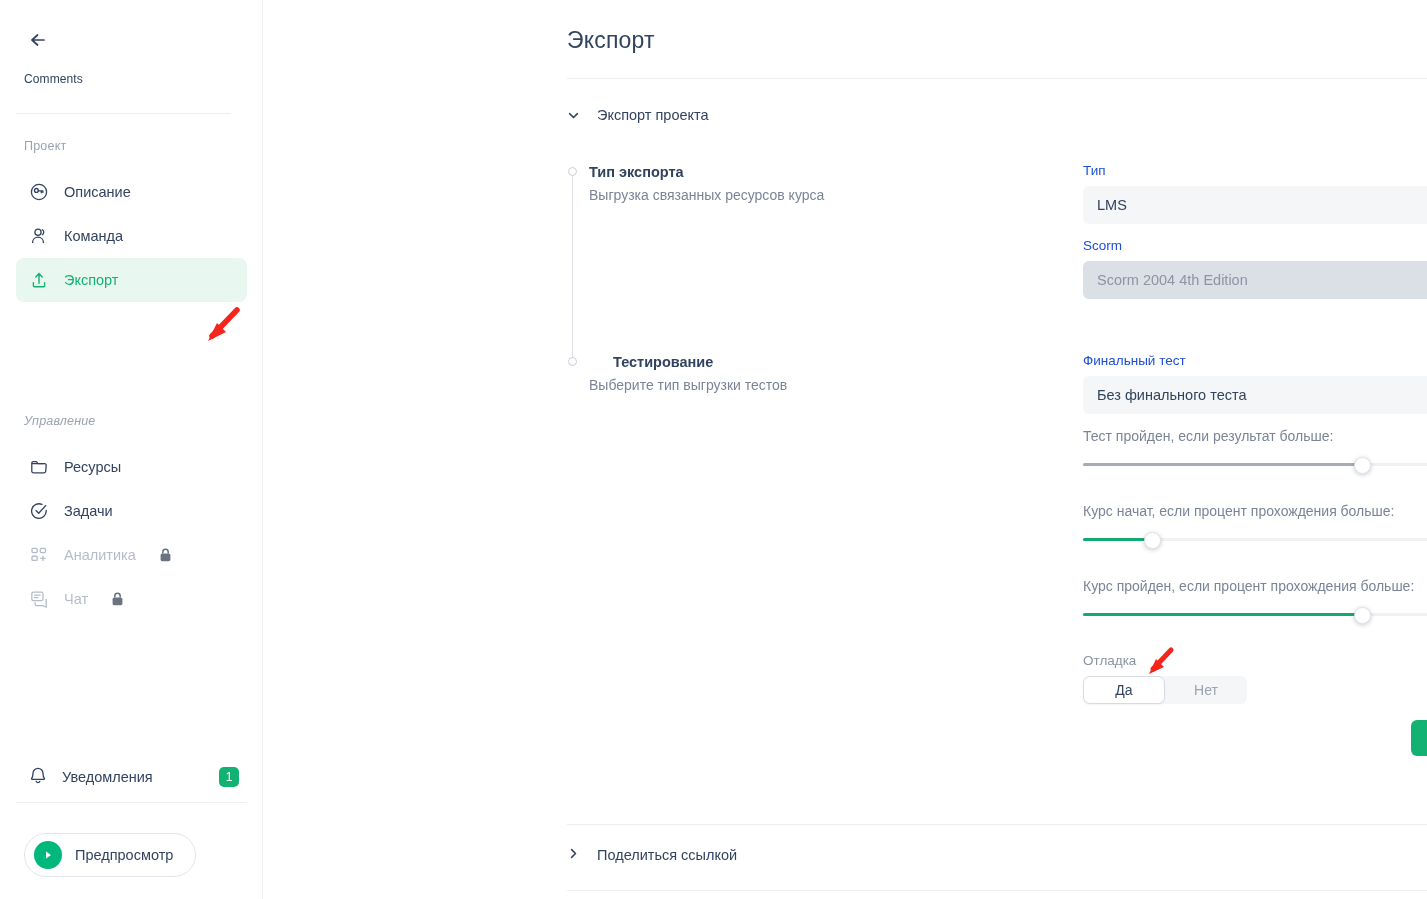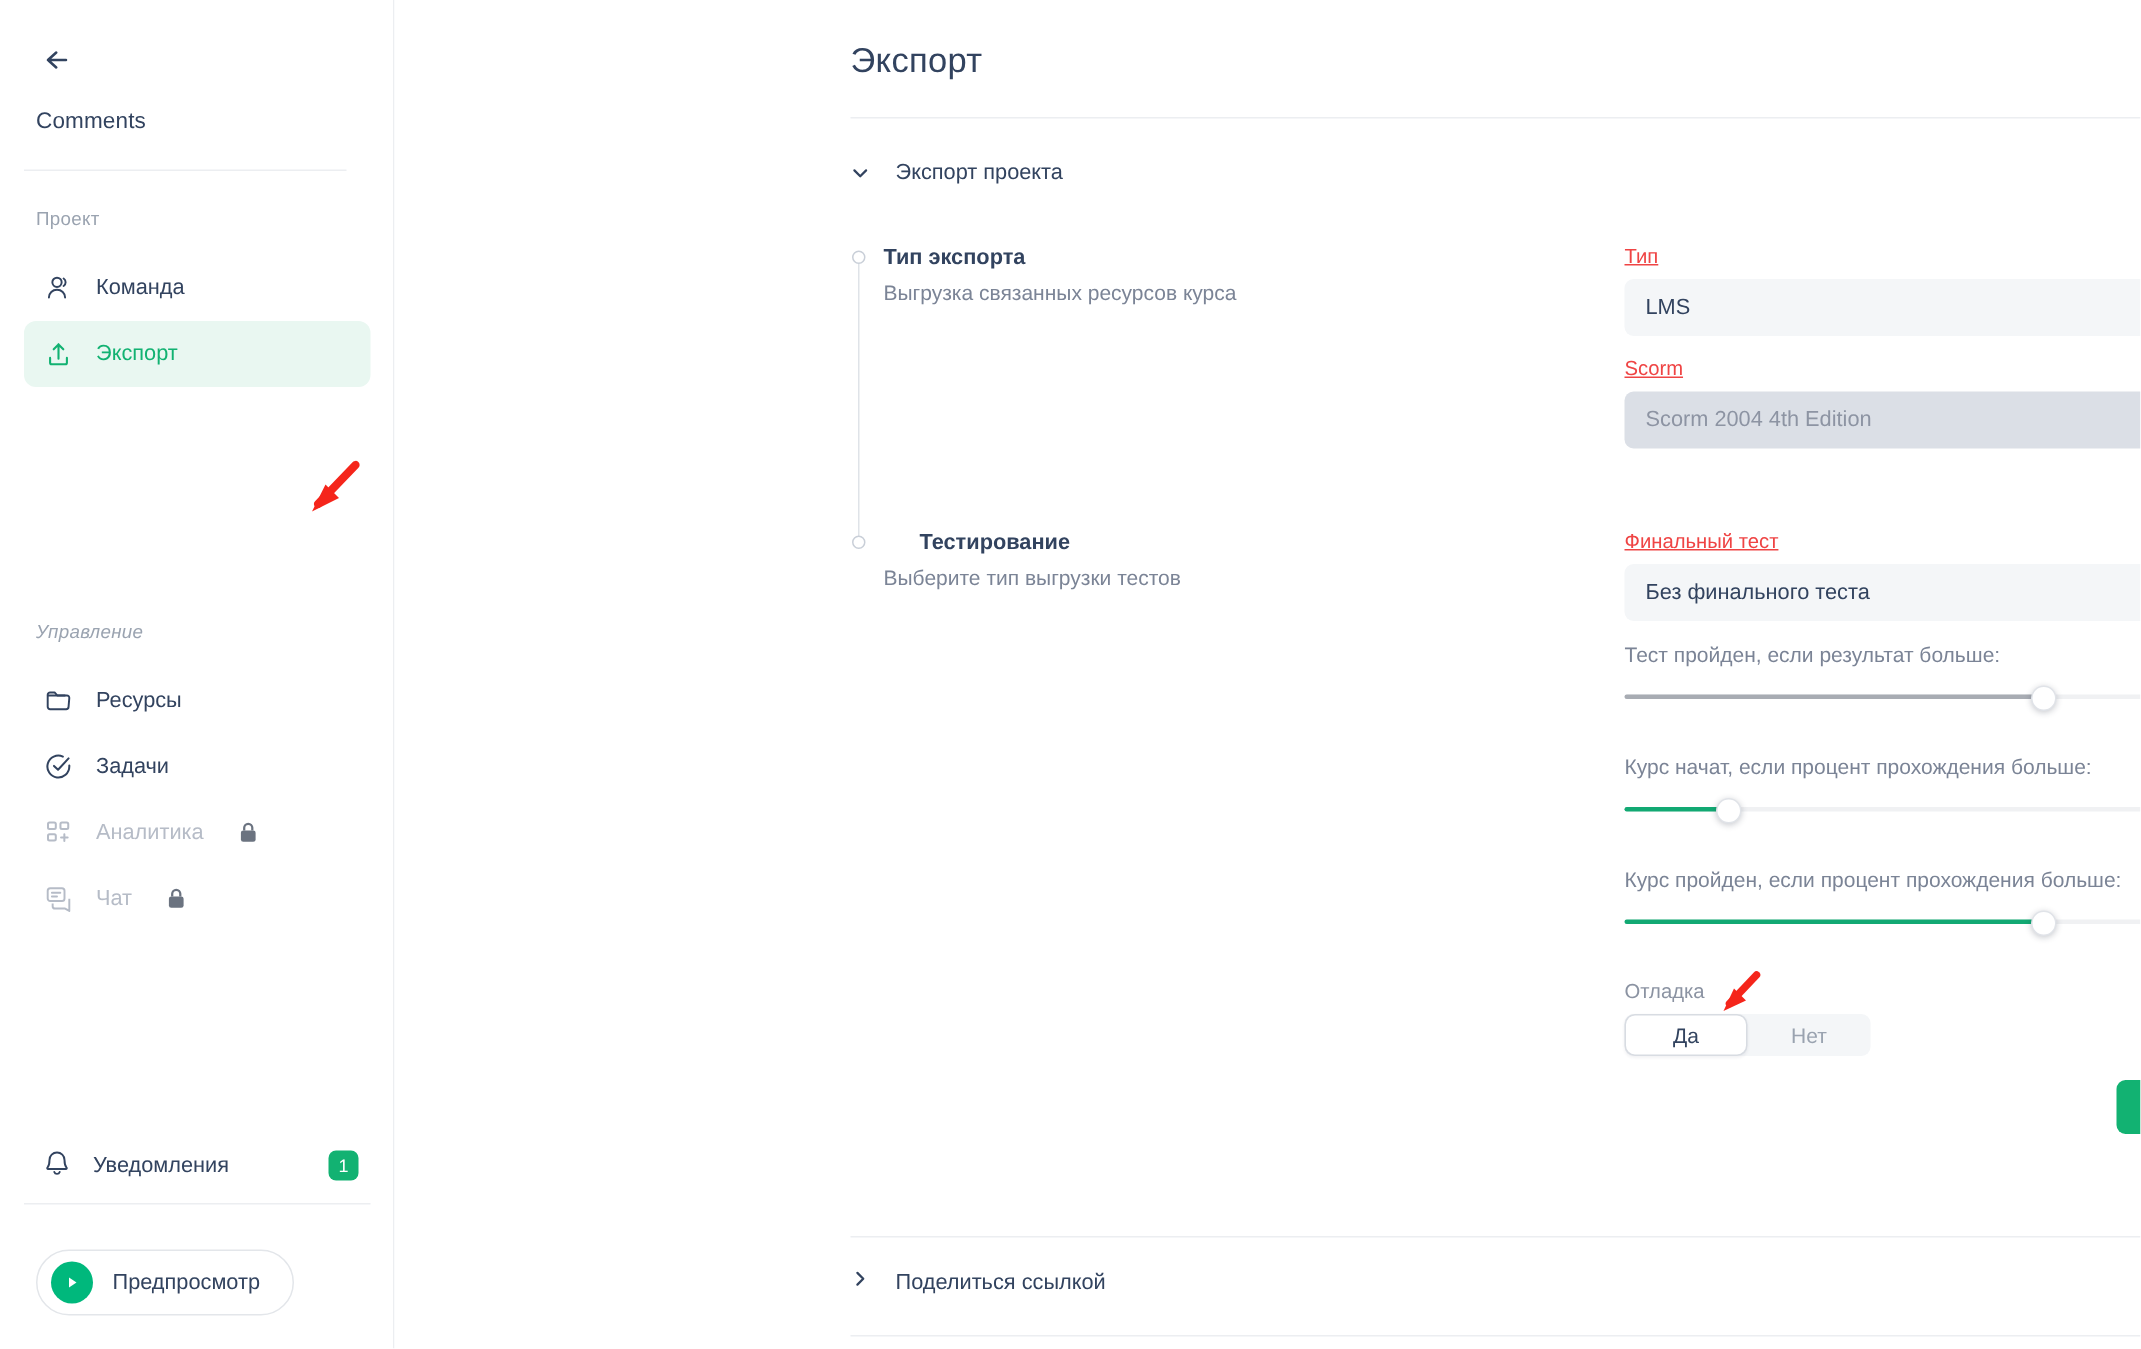--- a/index.html
+++ b/index.html
@@ -20,21 +20,21 @@
     flex: 0 0 263px;
   }
   .back-btn {
     position: absolute; left: 24px; top: 28px;
     width: 28px; height: 28px;
     display: flex; align-items: center; justify-content: center;
     cursor: pointer;
   }
   .comments-title {
     position: absolute; left: 24px; top: 72px;
-    font-size: 15px; color: #32435f; letter-spacing: .1px; text-align: right;
+    font-size: 12px; color: #32435f; letter-spacing: .1px; text-align: right;
   }
   .side-divider {
     position: absolute; left: 16px; top: 113px;
     width: 215px; height: 1px; background: #eceef1;
   }
   .group-label {
     font-size: 12.5px; color: #9aa3b0; letter-spacing: .2px;
     padding-left: 24px;
   }
   .grp-project { position: absolute; left: 0; top: 139px; }
@@ -127,21 +127,21 @@
   .step-sub {
     position: absolute; left: 326px;
     font-size: 14px; color: #7b8496;
   }
   .st1-t { top: 164px; } .st1-s { top: 187px; }
   .st2-t { top: 354px; margin-left: 24px; } .st2-s { top: 377px; }
 
   
   .field-label {
     position: absolute; left: 820px;
-    font-size: 13.5px; color: #ef4444; text-decoration: underline;
+    font-size: 13.5px; color: #1d4ed8;
   }
   .select {
     position: absolute; left: 820px; width: 483px; height: 38px;
     background: #f4f6f8; border-radius: 6px;
     display: flex; align-items: center; padding: 0 14px;
     font-size: 14.5px; color: #32435f; cursor: pointer;
   }
   .select.disabled { background: #dbdfe6; color: #8d94a3; cursor: default; }
 
   .lb-tip  { top: 163px; }
@@ -220,20 +220,30 @@
       </span>
     </div>
 
     <div class="comments-title">Comments</div>
     <div class="side-divider"></div>
 
     <div class="group-label grp-project">Проект</div>
 
     <div class="nav-list nav-project">
 
+      <div class="nav-item">
+        <span class="ico">
+          <svg width="20" height="20" viewBox="0 0 20 20" fill="none">
+            <circle cx="10" cy="10" r="7.6" stroke="#32435f" stroke-width="1.3"></circle>
+            <circle cx="7.4" cy="8.4" r="1.9" stroke="#32435f" stroke-width="1.3"></circle>
+            <path d="M9.3 8.9h4.6M12.3 8.9v1.9M13.9 8.9v1.5" stroke="#32435f" stroke-width="1.3" stroke-linecap="round"></path>
+          </svg>
+        </span>
+        <span class="lbl">Описание</span>
+      </div>
 
       <div class="nav-item">
         <span class="ico">
           <svg width="20" height="20" viewBox="0 0 20 20" fill="none">
             <circle cx="9" cy="6.2" r="3.1" stroke="#32435f" stroke-width="1.3"></circle>
             <path d="M3.6 16.4c0-3 2.4-5.2 5.4-5.2s5.4 2.2 5.4 5.2" stroke="#32435f" stroke-width="1.3" stroke-linecap="round"></path>
             <path d="M13.4 3.7a3 3 0 010 5" stroke="#32435f" stroke-width="1.3" stroke-linecap="round"></path>
           </svg>
         </span>
         <span class="lbl">Команда</span>

